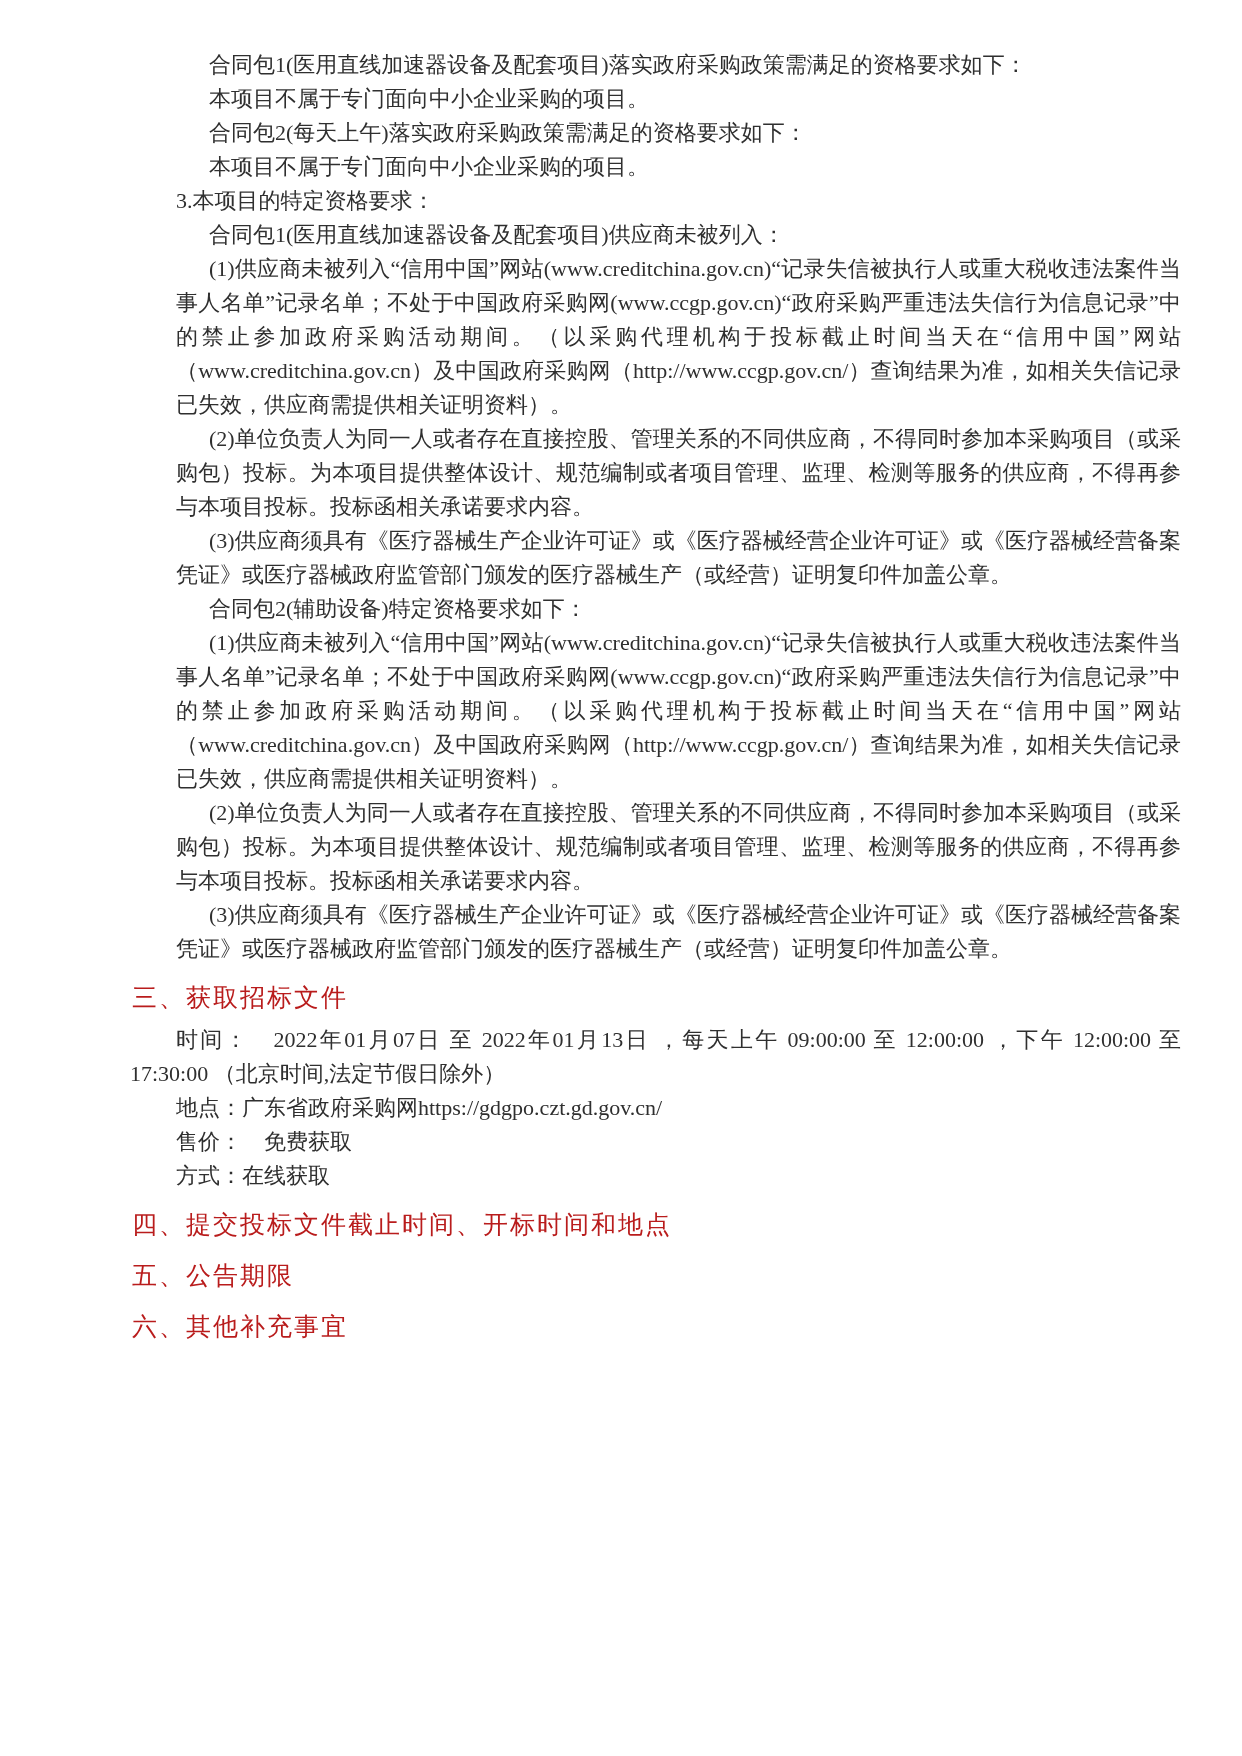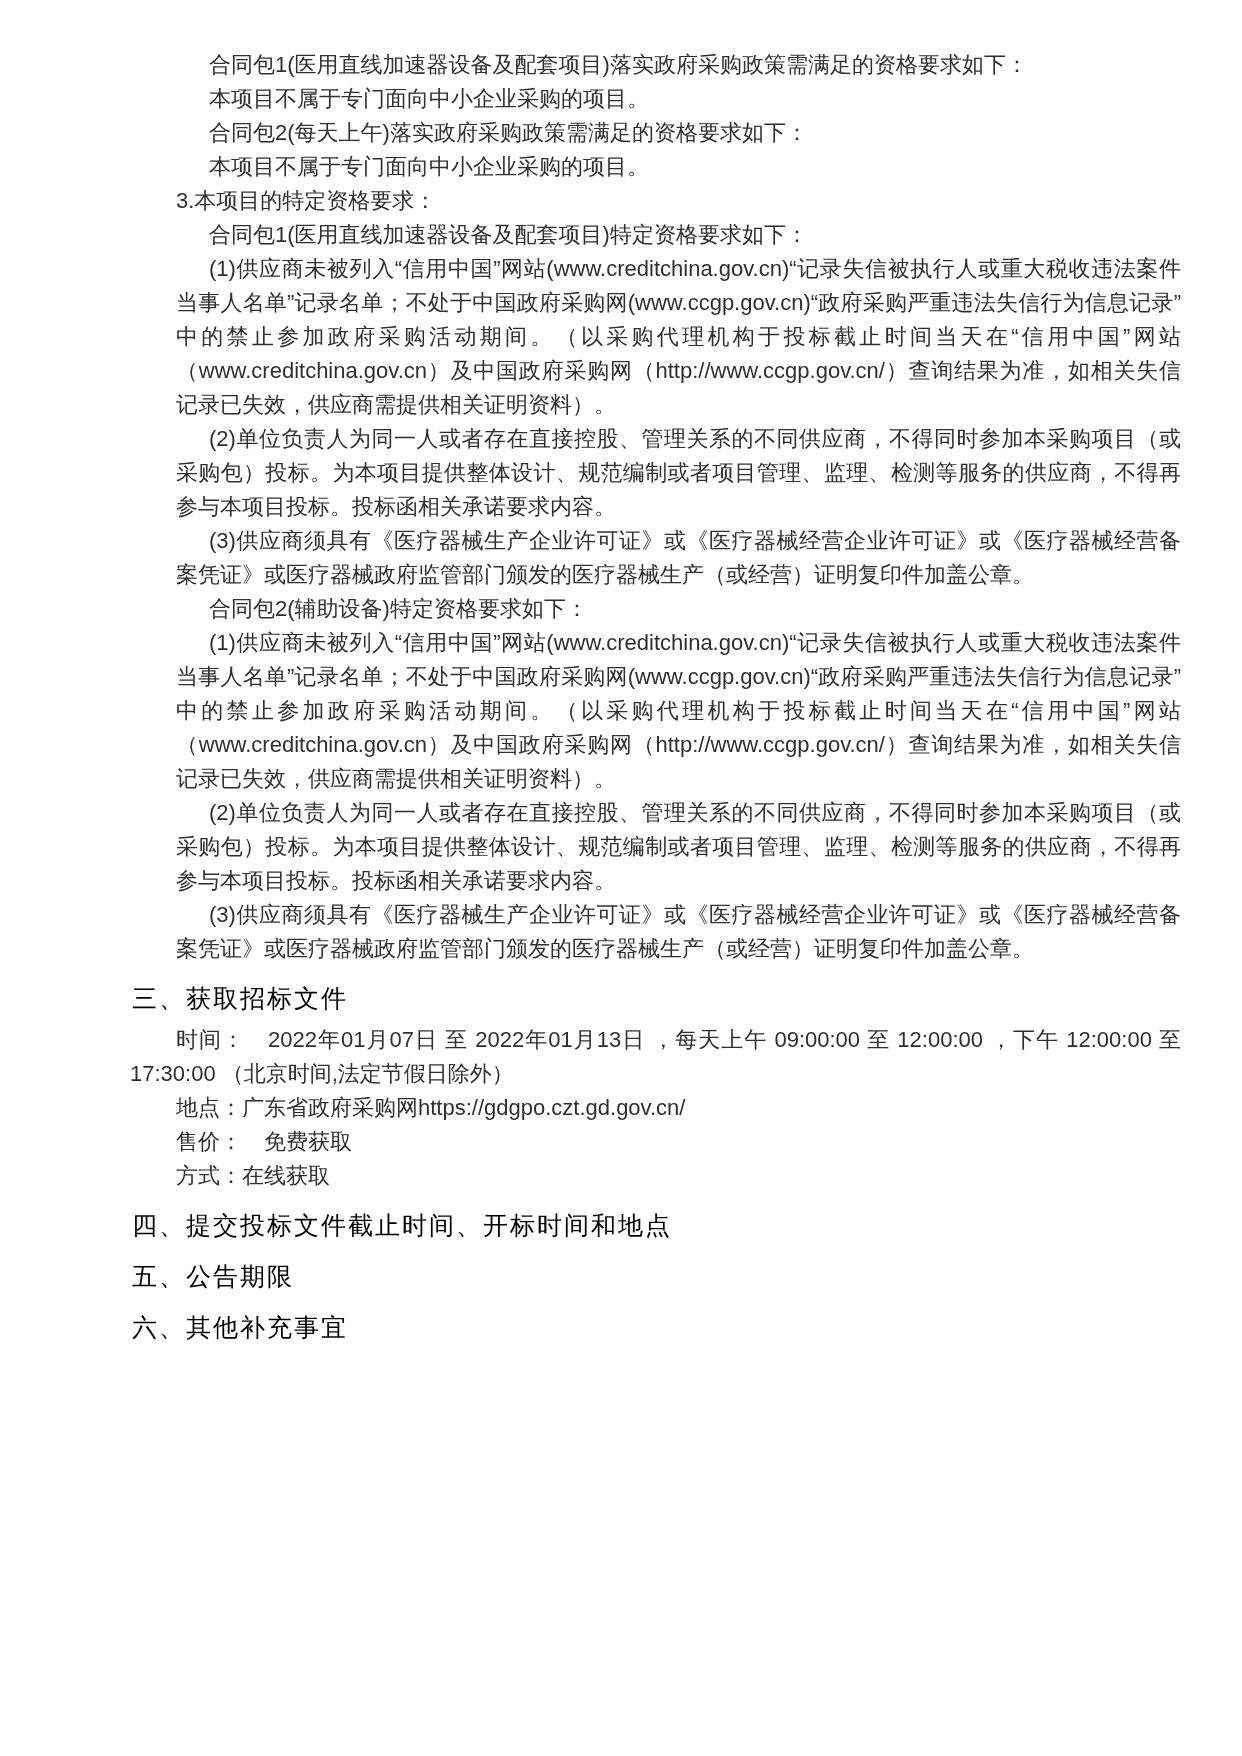--- a/index.html
+++ b/index.html
@@ -9,57 +9,57 @@
     background: #ffffff;
   }
   .doc {
     position: relative;
     width: 1242px;
     min-height: 1756px;
     box-sizing: border-box;
     margin: 0 auto;
     background: #ffffff;
     padding: 48px 61px 60px 130px;
-    font-family: Liberation Sans, sans-serif;
+    font-family: Liberation Serif, serif;
     font-size: 22px;
     line-height: 34px;
     color: #2f2f2f;
     text-align: justify;
     overflow-wrap: break-word;
     word-break: break-word;
   }
   .p { margin: 0; }
   
   .lvl1 { text-indent: 46px; }
   
   .nested { margin-left: 46px; text-indent: 33px; }
   h2.sec {
     font-size: 25px;
     line-height: 38px;
     font-weight: normal;
     letter-spacing: 2px;
-    color: #000000;
+    color: #b91c1c;
     margin: 13px 0 6px 0;
     text-align: left;
     text-indent: 2px;
   }
 </style>
 </head>
 <body>
 
 <main class="doc">
 
   <p class="p nested">合同包1(医用直线加速器设备及配套项目)落实政府采购政策需满足的资格要求如下：</p>
   <p class="p nested">本项目不属于专门面向中小企业采购的项目。</p>
   <p class="p nested">合同包2(每天上午)落实政府采购政策需满足的资格要求如下：</p>
   <p class="p nested">本项目不属于专门面向中小企业采购的项目。</p>
 
   <p class="p lvl1">3.本项目的特定资格要求：</p>
 
-  <p class="p nested">合同包1(医用直线加速器设备及配套项目)特定资格要求如下：</p>
+  <p class="p nested">合同包1(医用直线加速器设备及配套项目)供应商未被列入：</p>
   <p class="p nested">(1)供应商未被列入“信用中国”网站(www.creditchina.gov.cn)“记录失信被执行人或重大税收违法案件当事人名单”记录名单；不处于中国政府采购网(www.ccgp.gov.cn)“政府采购严重违法失信行为信息记录”中的禁止参加政府采购活动期间。（以采购代理机构于投标截止时间当天在“信用中国”网站（www.creditchina.gov.cn）及中国政府采购网（http://www.ccgp.gov.cn/）查询结果为准，如相关失信记录已失效，供应商需提供相关证明资料）。</p>
   <p class="p nested">(2)单位负责人为同一人或者存在直接控股、管理关系的不同供应商，不得同时参加本采购项目（或采购包）投标。为本项目提供整体设计、规范编制或者项目管理、监理、检测等服务的供应商，不得再参与本项目投标。投标函相关承诺要求内容。</p>
   <p class="p nested">(3)供应商须具有《医疗器械生产企业许可证》或《医疗器械经营企业许可证》或《医疗器械经营备案凭证》或医疗器械政府监管部门颁发的医疗器械生产（或经营）证明复印件加盖公章。</p>
 
   <p class="p nested">合同包2(辅助设备)特定资格要求如下：</p>
   <p class="p nested">(1)供应商未被列入“信用中国”网站(www.creditchina.gov.cn)“记录失信被执行人或重大税收违法案件当事人名单”记录名单；不处于中国政府采购网(www.ccgp.gov.cn)“政府采购严重违法失信行为信息记录”中的禁止参加政府采购活动期间。（以采购代理机构于投标截止时间当天在“信用中国”网站（www.creditchina.gov.cn）及中国政府采购网（http://www.ccgp.gov.cn/）查询结果为准，如相关失信记录已失效，供应商需提供相关证明资料）。</p>
   <p class="p nested">(2)单位负责人为同一人或者存在直接控股、管理关系的不同供应商，不得同时参加本采购项目（或采购包）投标。为本项目提供整体设计、规范编制或者项目管理、监理、检测等服务的供应商，不得再参与本项目投标。投标函相关承诺要求内容。</p>
   <p class="p nested">(3)供应商须具有《医疗器械生产企业许可证》或《医疗器械经营企业许可证》或《医疗器械经营备案凭证》或医疗器械政府监管部门颁发的医疗器械生产（或经营）证明复印件加盖公章。</p>
 
   <h2 class="sec">三、获取招标文件</h2>

